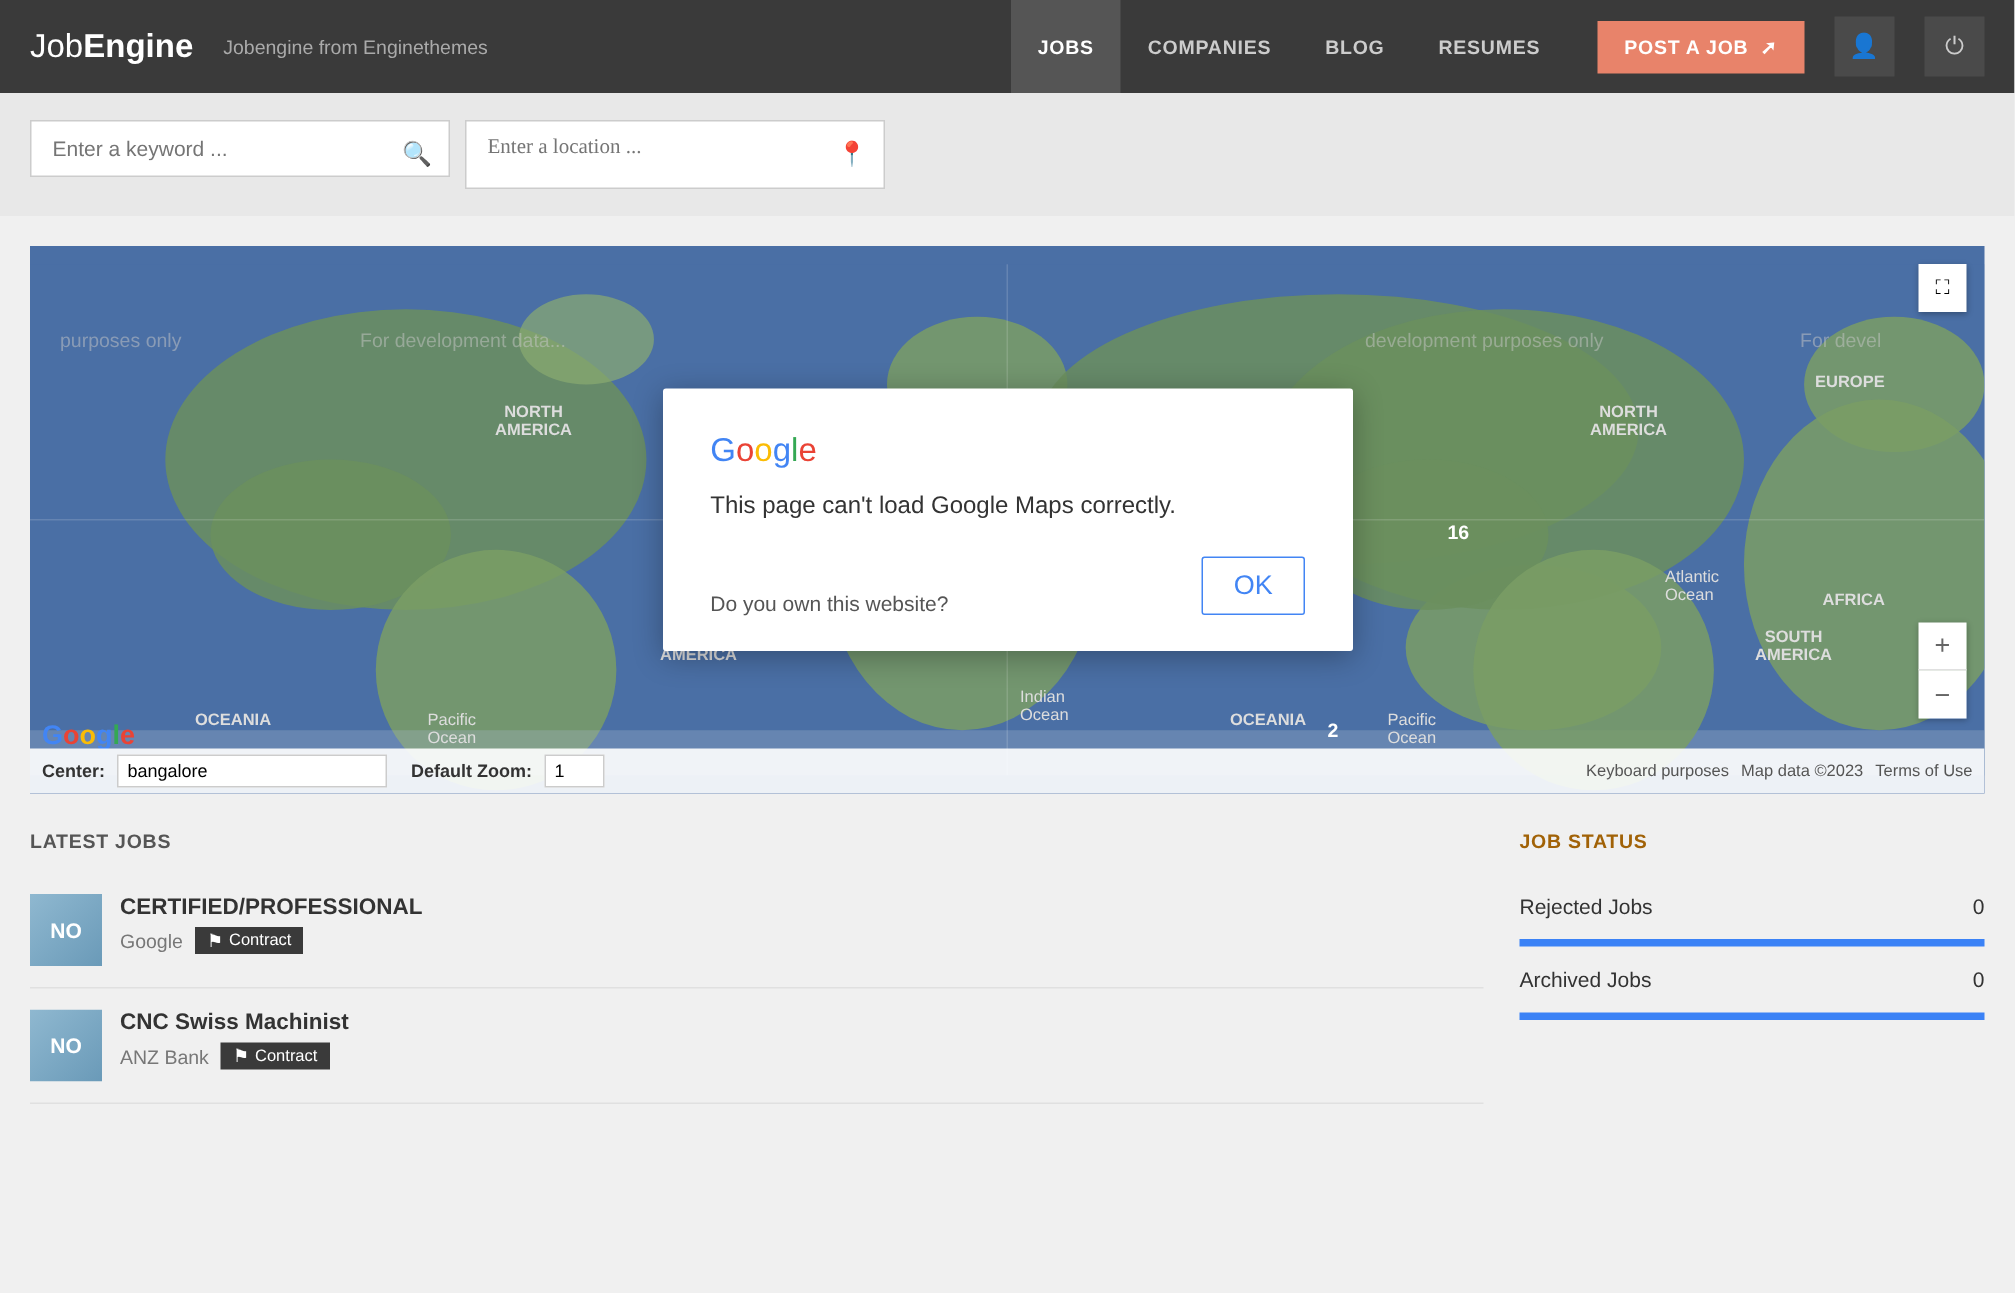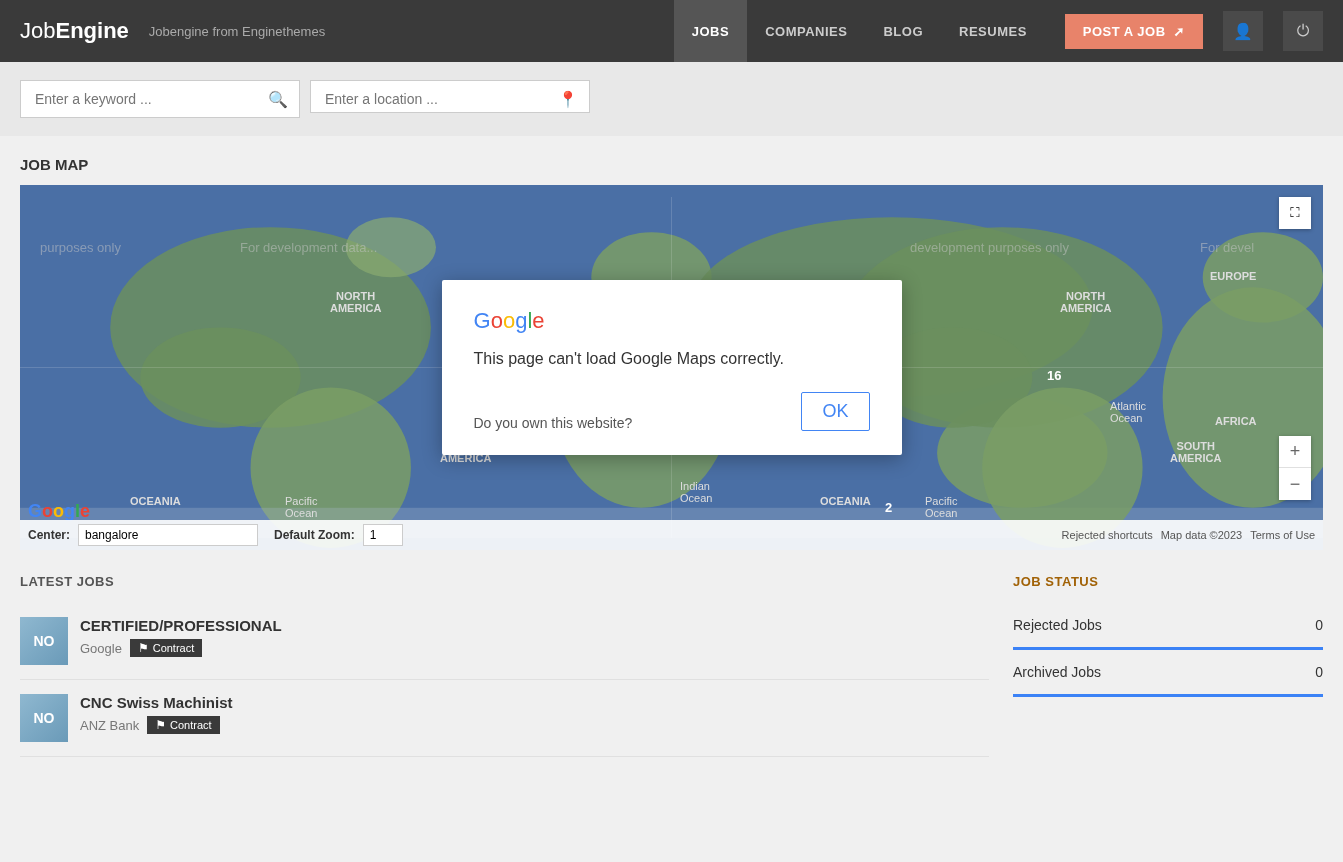--- a/index.html
+++ b/index.html
@@ -97,26 +97,27 @@
       color: #666;
       font-size: 16px;
     }
     .location-input-wrap {
       position: relative;
       flex: 1;
       max-width: 280px;
     }
     .location-input-wrap input {
       width: 100%;
-      padding: 10px 40px 5px 14px;
+      padding: 10px 40px 18px 14px;
       border: 1px solid #ccc;
       background: #fff;
       font-size: 14px;
       color: #999;
       outline: none;
+      font-family: Liberation Serif, serif;
     }
     .location-input-wrap .pin-icon {
       position: absolute;
       right: 12px;
       top: 50%;
       transform: translateY(-50%);
       color: #666;
       font-size: 16px;
     }
 
@@ -363,21 +364,21 @@
       color: #a16207;
       text-transform: uppercase;
       letter-spacing: 0.5px;
       margin-bottom: 14px;
     }
     .status-item {
       display: flex;
       justify-content: space-between;
       align-items: center;
       padding: 14px 0;
-      border-bottom: 3px solid #3b82f6;
+      border-bottom: 5px solid #3b82f6;
     }
     .status-label {
       font-size: 14px;
       color: #333;
     }
     .status-count {
       font-size: 14px;
       color: #333;
     }
   </style>
@@ -413,21 +414,20 @@
     <span class="search-icon-inner">🔍</span>
   </div>
   <div class="location-input-wrap">
     <input type="text" placeholder="Enter a location ..." style="">
     <span class="pin-icon">📍</span>
   </div>
 </div>
 
 <div class="main-content">
 
-  <div class="section-title">Job Map</div>
 
   <div class="map-container">
 
     <svg width="100%" height="100%" viewBox="0 0 1300 340" xmlns="http://www.w3.org/2000/svg" style="position:absolute;top:0;left:0;">
 
       <rect width="1300" height="340" fill="#4a6fa5"></rect>
 
       <ellipse cx="250" cy="130" rx="160" ry="100" fill="#6b8f5e" opacity="0.85"></ellipse>
       <ellipse cx="200" cy="180" rx="80" ry="50" fill="#6b8f5e" opacity="0.85"></ellipse>
 
@@ -471,21 +471,21 @@
     <div style="position:absolute;top:295px;left:660px;color:#ddd;font-size:11px;font-weight:400;pointer-events:none;">Indian<br>Ocean</div>
     <div style="position:absolute;top:105px;left:1040px;color:#ddd;font-size:11px;font-weight:700;pointer-events:none;text-align:center;">NORTH<br>AMERICA</div>
     <div style="position:absolute;top:85px;left:1190px;color:#ddd;font-size:11px;font-weight:700;pointer-events:none;">EUROPE</div>
     <div style="position:absolute;top:230px;left:1195px;color:#ddd;font-size:11px;font-weight:700;pointer-events:none;">AFRICA</div>
     <div style="position:absolute;top:255px;left:1150px;color:#ddd;font-size:11px;font-weight:700;pointer-events:none;text-align:center;">SOUTH<br>AMERICA</div>
     <div style="position:absolute;top:310px;left:800px;color:#ddd;font-size:11px;font-weight:700;pointer-events:none;">OCEANIA</div>
     <div style="position:absolute;top:310px;left:905px;color:#ddd;font-size:11px;font-weight:400;pointer-events:none;">Pacific<br>Ocean</div>
     <div style="position:absolute;top:215px;left:1090px;color:#ddd;font-size:11px;font-weight:400;pointer-events:none;">Atlantic<br>Ocean</div>
 
     <div style="position:absolute;top:228px;left:435px;color:#fff;font-size:13px;font-weight:700;pointer-events:none;">5</div>
-    <div style="position:absolute;top:183px;left:1027px;color:#fff;font-size:13px;font-weight:700;pointer-events:none;">16</div>
+    <div style="position:absolute;top:183px;left:945px;color:#fff;font-size:13px;font-weight:700;pointer-events:none;">16</div>
     <div style="position:absolute;top:315px;left:865px;color:#fff;font-size:13px;font-weight:700;pointer-events:none;">2</div>
 
     <div class="map-dialog-overlay">
       <div class="map-dialog">
         <div class="map-dialog-google">
           <span class="g-blue">G</span><span class="g-red">o</span><span class="g-yellow">o</span><span class="g-blue2">g</span><span class="g-green">l</span><span class="g-red2">e</span>
         </div>
         <div class="map-dialog-msg">This page can't load Google Maps correctly.</div>
         <div class="map-dialog-footer">
           <span class="map-dialog-question">Do you own this website?</span>
@@ -507,21 +507,21 @@
       <span style="font-size:18px;font-weight:bold;">
         <span style="color:#4285f4">G</span><span style="color:#ea4335">o</span><span style="color:#fbbc05">o</span><span style="color:#4285f4">g</span><span style="color:#34a853">l</span><span style="color:#ea4335">e</span>
       </span>
     </div>
 
     <div class="map-bottom-bar">
       <label>Center:</label>
       <input type="text" class="map-center-input" value="bangalore" style="">
       <label class="map-zoom-label">Default Zoom:</label>
       <input type="text" class="map-zoom-val" value="1" style="">
-      <span class="map-keyboard-shortcuts">Rejected shortcuts</span>
+      <span class="map-keyboard-shortcuts">Keyboard purposes</span>
       <span class="map-data-text">Map data ©2023</span>
       <span class="map-terms">Terms of Use</span>
     </div>
   </div>
 
   <div class="two-col">
 
     <div class="left-col">
       <div class="latest-jobs-title">LATEST JOBS</div>
 

